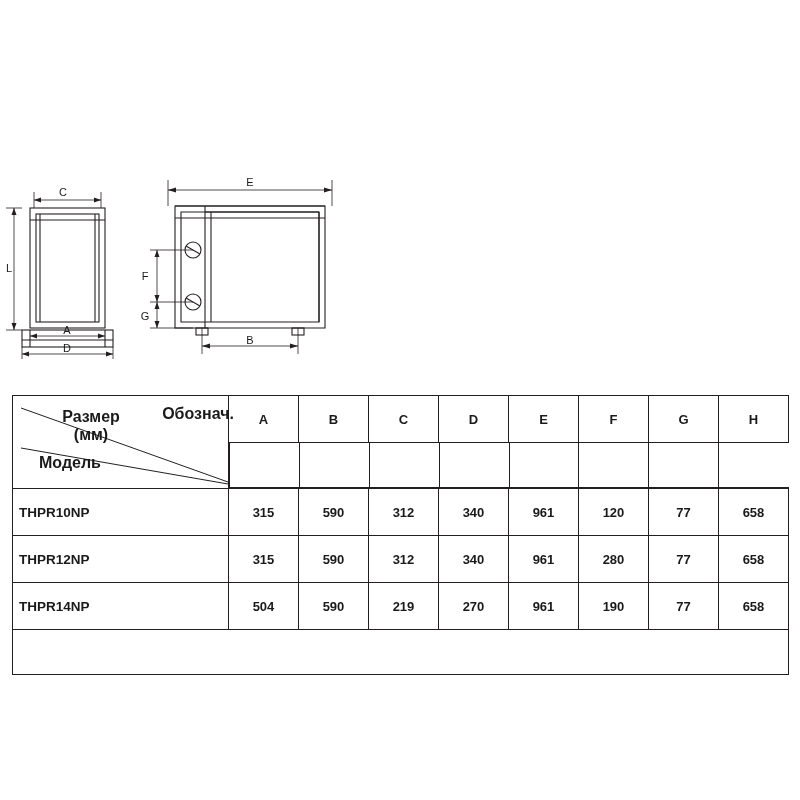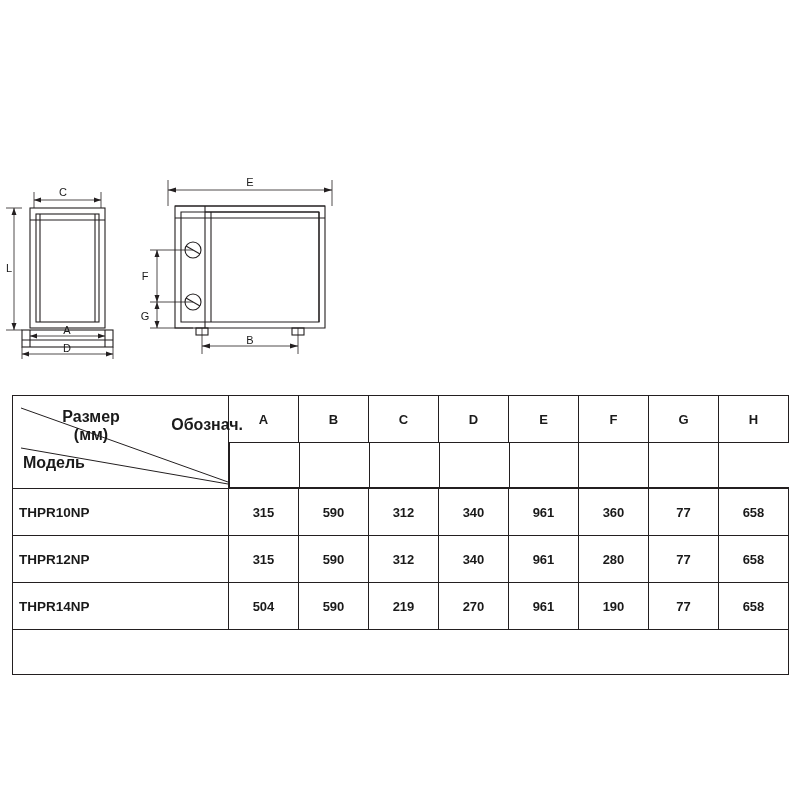--- a/index.html
+++ b/index.html
@@ -83,26 +83,26 @@
     line-height: 1.15;
     text-align: center;
   }
   #lbl-size {
     left: 38px;
     top: 12px;
     width: 80px;
   }
   #lbl-desig {
     left: 140px;
-    top: 20px;
+    top: 9px;
     width: 90px;
-    text-align: right;
+    text-align: center;
   }
   #lbl-model {
-    left: 10px;
+    left: 26px;
     top: 58px;
     width: 90px;
     text-align: left;
   }
   .blank-row td {
     height: 44px;
     border-left: 1px solid #231f20;
     border-right: 1px solid #231f20;
     border-top: 1px solid #231f20;
     border-bottom: 1px solid #231f20;
@@ -296,21 +296,21 @@
         </td>
       </tr>
 
       <tr>
         <td class="model">THPR10NP</td>
         <td>315</td>
         <td>590</td>
         <td>312</td>
         <td>340</td>
         <td>961</td>
-        <td>360</td>
+        <td>120</td>
         <td>77</td>
         <td>658</td>
       </tr>
       <tr>
         <td class="model">THPR12NP</td>
         <td>315</td>
         <td>590</td>
         <td>312</td>
         <td>340</td>
         <td>961</td>

